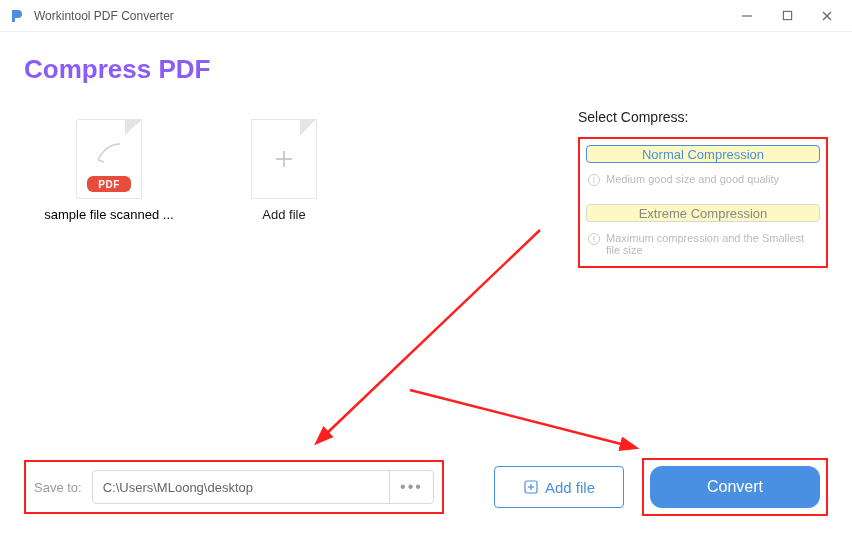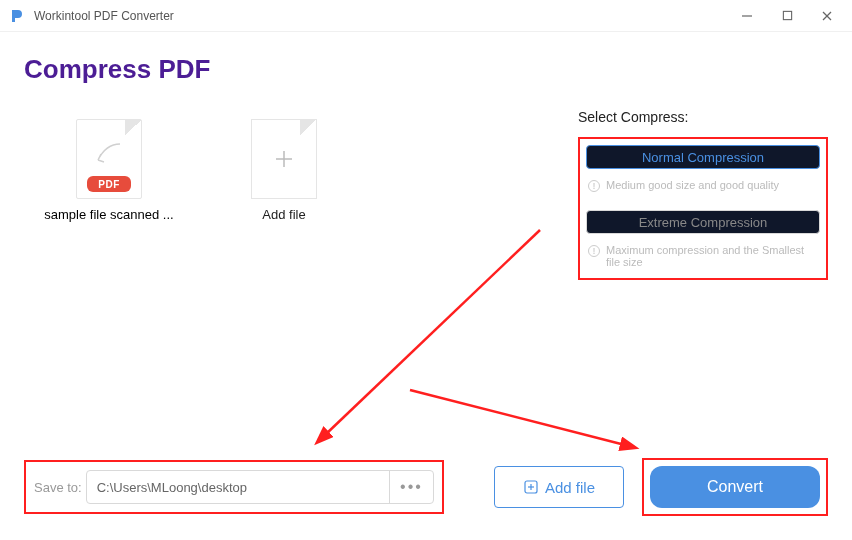--- a/index.html
+++ b/index.html
@@ -33,21 +33,21 @@
     .window-btn {
       width: 34px; height: 28px;
       display: flex; align-items: center; justify-content: center;
       color: #666;
       cursor: pointer;
     }
     
     .page-title {
       font-size: 26px;
       font-weight: 700;
-      color: #4c1d95;
+      color: #8b5cf6;
       margin: 22px 0 0 24px;
     }
     .content {
       display: flex;
       padding: 24px 24px 0 24px;
       gap: 20px;
       height: 350px;
     }
     .left-area { flex: 1; display: flex; gap: 60px; padding-left: 20px; padding-top: 10px; }
     .right-panel { width: 250px; margin-left: 28px; }
@@ -115,24 +115,24 @@
       font-size: 14px;
       color: #222;
       margin-bottom: 12px;
     }
     .compress-opts {
       border: 2px solid #ff1f1f;
       padding: 6px;
     }
     .compress-btn {
       width: 100%;
-      height: 24px;
+      height: 18px;
       border: 1px solid #4a90e2;
       color: #4a90e2;
-      background: #0f172a;
+      background: #fef9c3;
       border-radius: 4px;
       font-size: 13px;
       cursor: pointer;
       display: flex; align-items: center; justify-content: center;
     }
     .compress-btn.inactive {
       border-color: #d9d9d9;
       color: #888;
     }
     .compress-hint {
@@ -157,21 +157,21 @@
       position: absolute;
       left: 0; right: 0; bottom: 0;
       padding: 20px 24px 24px;
       display: flex;
       align-items: center;
       gap: 18px;
     }
     .save-section {
       display: flex;
       align-items: center;
-      gap: 4px;
+      gap: 10px;
       border: 2px solid #ff1f1f;
       padding: 8px;
       width: 420px;
     }
     .save-label { font-size: 13px; color: #999; white-space: nowrap; }
     .path-wrap {
       flex: 1;
       display: flex;
       border: 1px solid #d9d9d9;
       border-radius: 4px;

